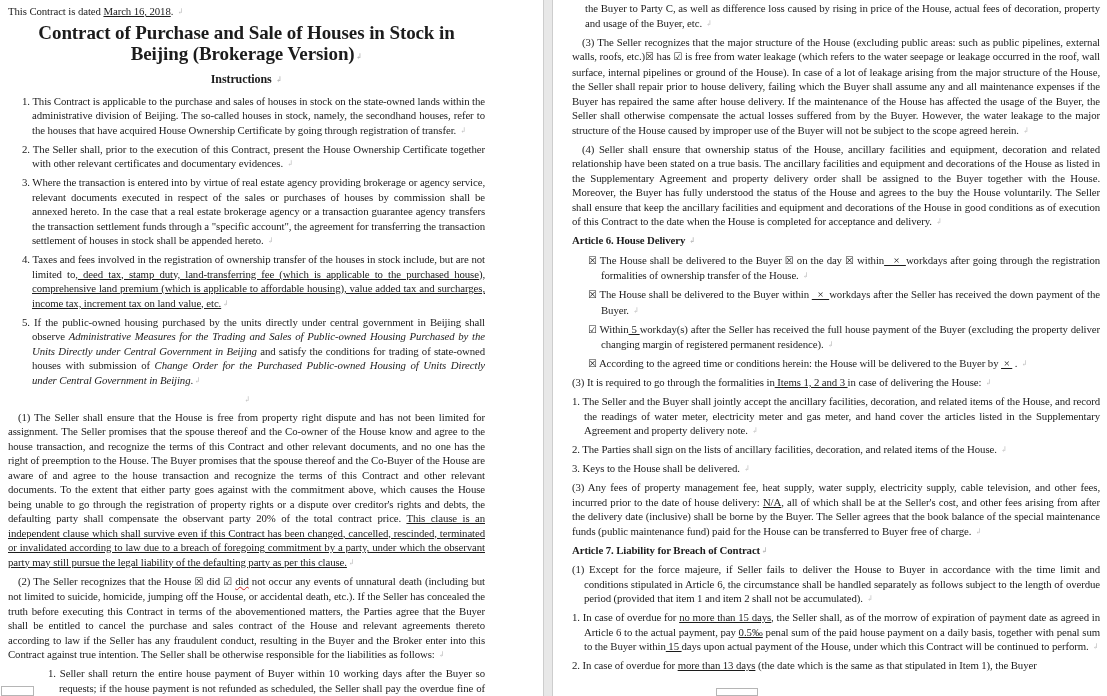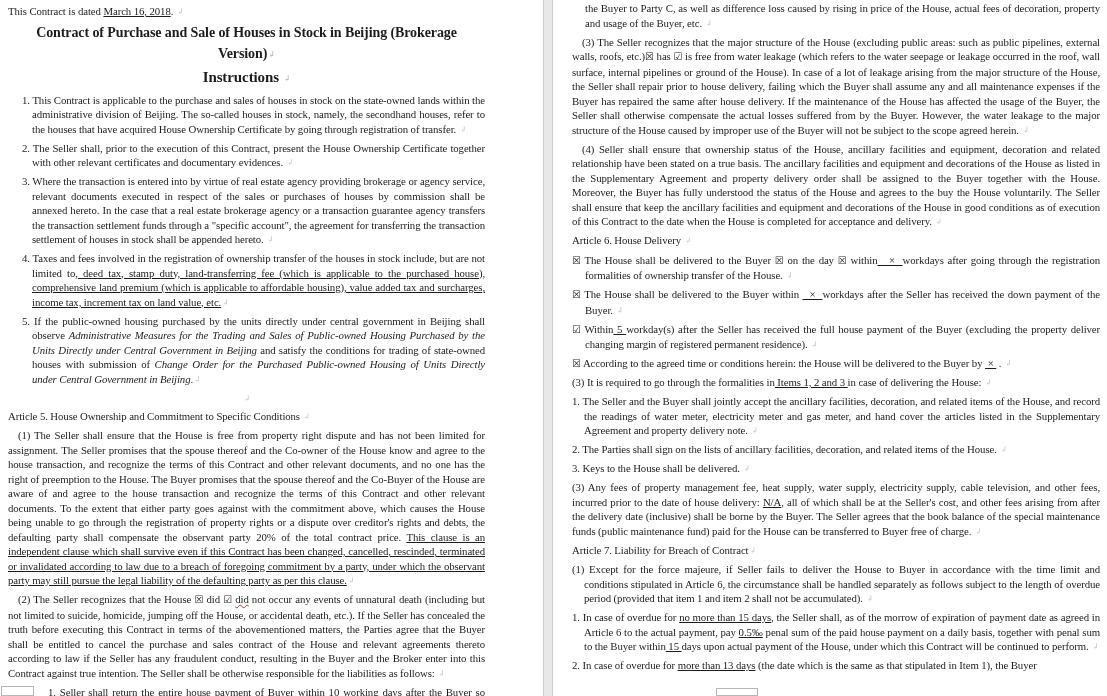--- a/index.html
+++ b/index.html
@@ -8,27 +8,27 @@
     font-family:"Liberation Serif","DejaVu Serif",serif;
     font-size:10.8px;line-height:14.5px;color:#1c1c1c;letter-spacing:-0.1px;
   }
   .page{position:absolute;top:0;height:696px;background:#fff;box-sizing:border-box;overflow:hidden;text-align:justify;}
   #page-left{left:0;width:543px;padding:4px 58px 4px 8px;}
   #page-right{left:553px;width:554px;padding:1px 7px 0 19px;border-radius:20px;}
   .page-gap{position:absolute;left:543px;top:0;width:10px;height:696px;background:#e8e8e8;
     border-left:1px solid #cdcdcd;border-right:1px solid #cdcdcd;box-sizing:border-box;}
   .blk{margin:0 0 3.5px 0;}
   .intro{margin-bottom:2px;}
-  .title{text-align:center;font-weight:bold;font-size:14px;line-height:21px;margin:2px 0 3px 0;}
-  .subtitle{text-align:center;font-weight:bold;font-size:15px;line-height:19px;margin-bottom:5px;}
-  .heading{font-weight:normal;margin-bottom:4px;}
+  .title{text-align:center;font-weight:bold;font-size:19px;line-height:21px;margin:2px 0 3px 0;}
+  .subtitle{text-align:center;font-weight:bold;font-size:12px;line-height:19px;margin-bottom:5px;}
+  .heading{font-weight:bold;margin-bottom:4px;}
   .li1{padding-left:24px;text-indent:-10px;}
   .li2{margin-left:40px;padding-left:11px;text-indent:-11px;}
   .rli{padding-left:12px;text-indent:-12px;}
-  .cbli{padding-left:13px;text-indent:-13px;}
+  .cbli{padding-left:13px;text-indent:-13px;margin-left:16px;}
   .fi{text-indent:10px;}
   .cont{margin-left:13px;}
   .pilcrow{text-align:center;height:14px;margin-bottom:4px;}
   .m::after,.pilcrow::after{content:"\21B2";color:#bdbdbd;font-size:8px;vertical-align:1px;padding-left:1px;letter-spacing:0;}
   .u{text-decoration:underline;}
   .i{font-style:italic;}
   .bu{font-weight:normal;text-decoration:underline;}
   .sq{text-decoration:underline;text-decoration-style:wavy;text-decoration-color:#d22222;text-decoration-thickness:1px;text-decoration-skip-ink:none;}
   .cbx,.cbc{font-family:"DejaVu Sans",sans-serif;font-size:10px;}
   .artifact{position:absolute;background:#fff;border:1px solid #b5b5b5;box-sizing:border-box;}
@@ -41,21 +41,20 @@
 <div class="page" id="page-left">
     <div class="blk intro m"><span>This Contract is dated </span><span class="u">March 16, 2018</span><span>. </span></div>
     <div class="blk title m"><span>Contract of Purchase and Sale of Houses in Stock in Beijing (Brokerage Version)</span></div>
     <div class="blk subtitle m"><span>Instructions </span></div>
     <div class="blk li1 m"><span class="num">1. </span><span>This Contract is applicable to the purchase and sales of houses in stock on the state-owned lands within the administrative division of Beijing. The so-called houses in stock, namely, the secondhand houses, refer to the houses that have acquired House Ownership Certificate by going through registration of transfer. </span></div>
     <div class="blk li1 m"><span class="num">2. </span><span>The Seller shall, prior to the execution of this Contract, present the House Ownership Certificate together with other relevant certificates and documentary evidences. </span></div>
     <div class="blk li1 m"><span class="num">3. </span><span>Where the transaction is entered into by virtue of real estate agency providing brokerage or agency service, relevant documents executed in respect of the sales or purchases of houses by commission shall be annexed hereto. In the case that a real estate brokerage agency or a transaction guarantee agency transfers the transaction settlement funds through a "specific account", the agreement for transferring the transaction settlement of houses in stock shall be appended hereto. </span></div>
     <div class="blk li1 m"><span class="num">4. </span><span>Taxes and fees involved in the registration of ownership transfer of the houses in stock include, but are not limited to,</span><span class="u"> deed tax, stamp duty, land-transferring fee (which is applicable to the purchased house), comprehensive land premium (which is applicable to affordable housing), value added tax and surcharges, income tax, increment tax on land value, etc.</span></div>
     <div class="blk li1 m"><span class="num">5. </span><span>If the public-owned housing purchased by the units directly under central government in Beijing shall observe </span><span class="i">Administrative Measures for the Trading and Sales of Public-owned Housing Purchased by the Units Directly under Central Government in Beijing</span><span> and satisfy the conditions for trading of state-owned houses with submission of </span><span class="i">Change Order for the Purchased Public-owned Housing of Units Directly under Central Government in Beijing</span><span>.</span></div>
     <div class="blk pilcrow"></div>
-    <div class="blk heading m"><span>Article 5. House Ownership and Commitment to Specific Conditions </span></div>
     <div class="blk fi m"><span>(1) The Seller shall ensure that the House is free from property right dispute and has not been limited for assignment. The Seller promises that the spouse thereof and the Co-owner of the House know and agree to the house transaction, and recognize the terms of this Contract and other relevant documents, and no one has the right of preemption to the House. The Buyer promises that the spouse thereof and the Co-Buyer of the House are aware of and agree to the house transaction and recognize the terms of this Contract and other relevant documents. To the extent that either party goes against with the commitment above, which causes the House being unable to go through the registration of property rights or a dispute over creditor's rights and debts, the defaulting party shall compensate the observant party 20% of the total contract price. </span><span class="bu">This clause is an independent clause which shall survive even if this Contract has been changed, cancelled, rescinded, terminated or invalidated according to law due to a breach of foregoing commitment by a party, under which the observant party may still pursue the legal liability of the defaulting party as per this clause.</span></div>
     <div class="blk fi m"><span>(2) The Seller recognizes that the House </span><span class="cbx">☒</span><span> did </span><span class="cbc">☑</span><span> </span><span class="sq">did</span><span> not occur any events of unnatural death (including but not limited to suicide, homicide, jumping off the House, or accidental death, etc.). If the Seller has concealed the truth before executing this Contract in terms of the abovementioned matters, the Parties agree that the Buyer shall be entitled to cancel the purchase and sales contract of the House and relevant agreements thereto according to law if the Seller has any fraudulent conduct, resulting in the Buyer and the Broker enter into this Contract against true intention. The Seller shall be otherwise responsible for the liabilities as follows: </span></div>
     <div class="blk li2 m"><span class="num">1. </span><span>Seller shall return the entire house payment of Buyer within 10 working days after the Buyer so requests; if the house payment is not refunded as scheduled, the Seller shall pay the overdue fine of 0.5‰ of the total price of the house on the daily basis. </span></div>
   </div>
 <div class="page-gap"></div>
 <div class="page" id="page-right">
     <div class="blk cont m"><span>the Buyer to Party C, as well as difference loss caused by rising in price of the House, actual fees of decoration, property and usage of the Buyer, etc. </span></div>
     <div class="blk fi m"><span>(3) The Seller recognizes that the major structure of the House (excluding public areas: such as public pipelines, external walls, roofs, etc.)</span><span class="cbx">☒</span><span> has </span><span class="cbc">☑</span><span> is free from water leakage (which refers to the water seepage or leakage occurred in the roof, wall surface, internal pipelines or ground of the House). In case of a lot of leakage arising from the major structure of the House, the Seller shall repair prior to house delivery, failing which the Buyer shall assume any and all maintenance expenses if the Buyer has repaired the same after house delivery. If the maintenance of the House has affected the usage of the Buyer, the Seller shall otherwise compensate the actual losses suffered from by the Buyer. However, the water leakage to the major structure of the House caused by improper use of the Buyer will not be subject to the scope agreed herein. </span></div>
     <div class="blk fi m"><span>(4) Seller shall ensure that ownership status of the House, ancillary facilities and equipment, decoration and related relationship have been stated on a true basis. The ancillary facilities and equipment and decorations of the House as listed in the Supplementary Agreement and property delivery order shall be assigned to the Buyer together with the House. Moreover, the Buyer has fully understood the status of the House and agrees to the buy the House voluntarily. The Seller shall ensure that keep the ancillary facilities and equipment and decorations of the House in good conditions as of execution of this Contract to the date when the House is completed for acceptance and delivery. </span></div>
     <div class="blk heading m"><span>Article 6. House Delivery </span></div>

